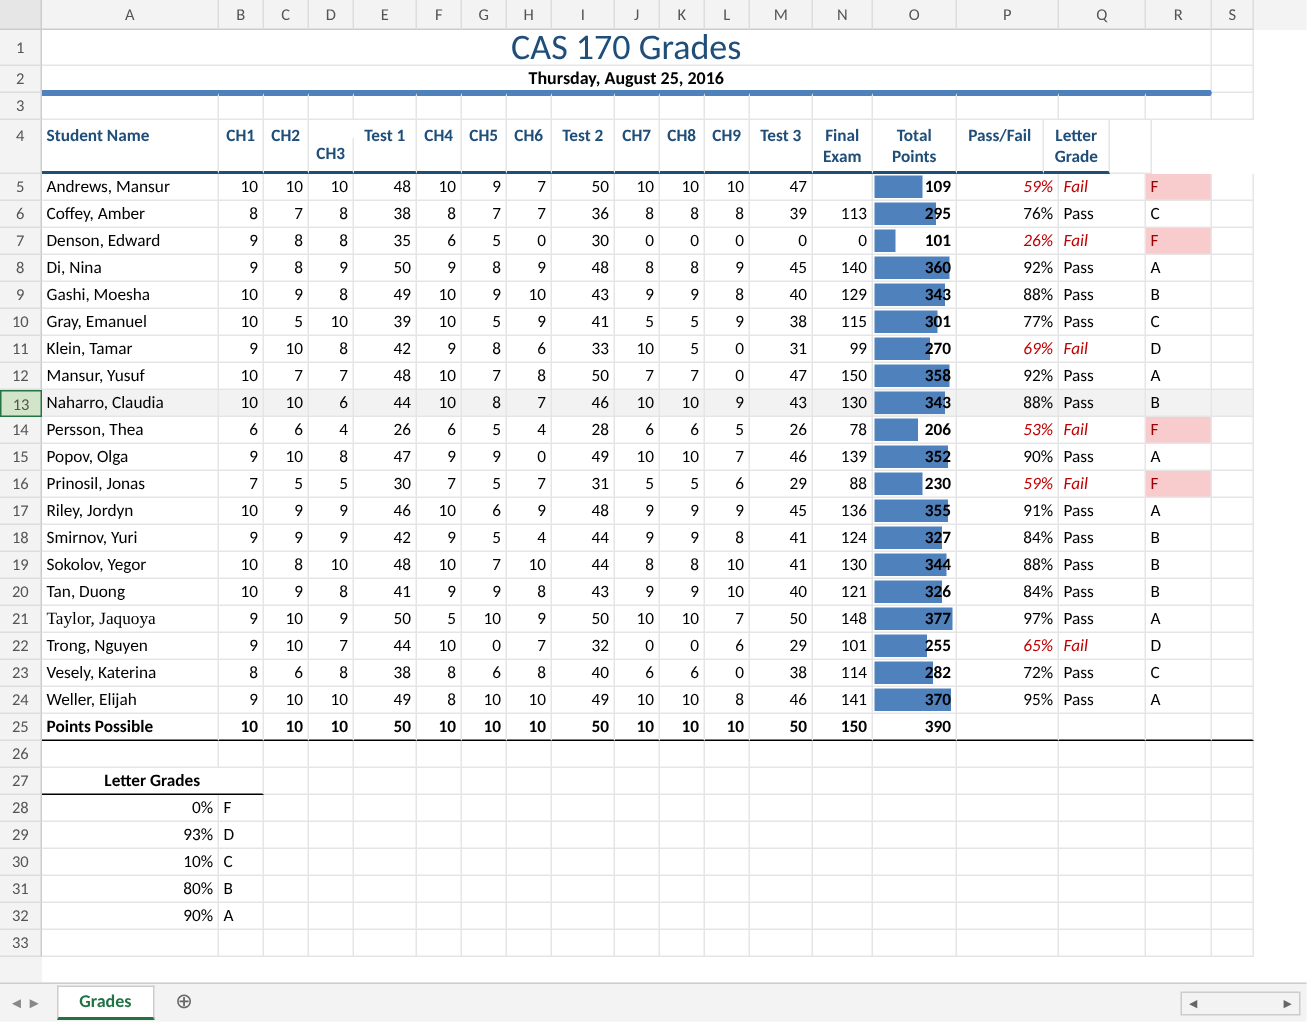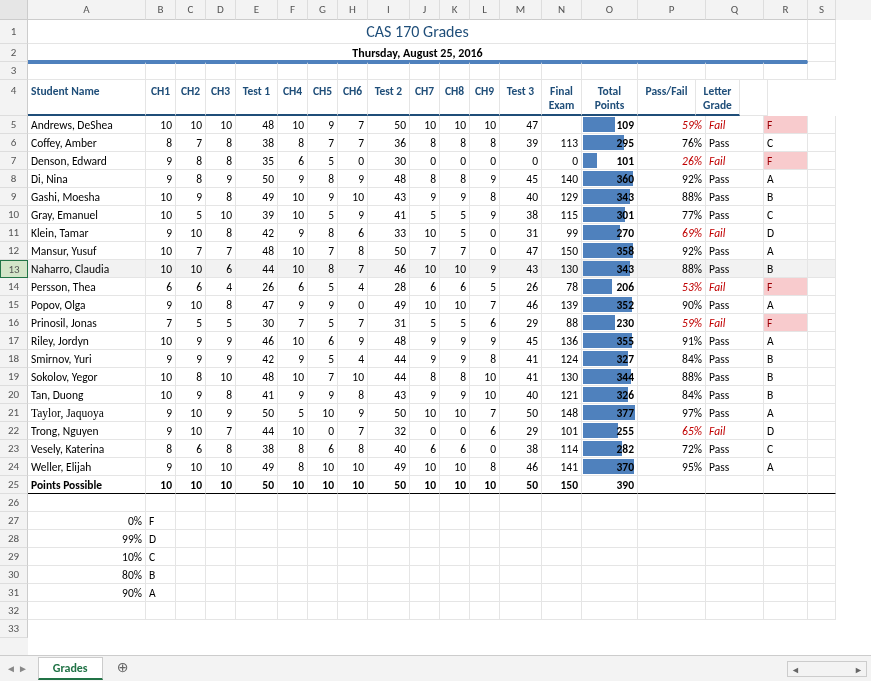--- a/index.html
+++ b/index.html
@@ -11,21 +11,21 @@
 .rowheads { position: absolute; left: 0; top: 20px; width: 28px; bottom: 26px; background: #f3f3f3; }
 .rowhead { border-bottom: 1px solid #ddd; border-right: 1px solid #ccc; text-align: center; font-size: 11px; color: #555; line-height: 18px; height: 18px; }
 .rowhead.tall { height: 24px; line-height: 24px; }
 .rowhead.tall2 { height: 36px; line-height: 14px; padding-top: 4px; }
 .rowhead.sel { background: #d3e5c9; border: 1px solid #227447; }
 .grid { position: absolute; left: 28px; top: 20px; right: 0; bottom: 26px; overflow: hidden; }
 .row { display: flex; height: 18px; }
 .row.tall { height: 24px; }
 .row.tall2 { height: 36px; }
 .cell { border-right: 1px solid #e5e5e5; border-bottom: 1px solid #e5e5e5; padding: 0 3px; line-height: 18px; overflow: hidden; white-space: nowrap; flex-shrink: 0; font-size: 11.5px; }
-.title { font-size: 16px; color: #1f4e79; text-align: center; line-height: 24px; }
+.title { font-size: 24px; color: #1f4e79; text-align: center; line-height: 24px; }
 .subtitle { font-size: 12px; font-weight: bold; text-align: center; line-height: 18px; }
 .hdr { font-weight: bold; color: #1f4e79; border-bottom: 2px solid #1f4e79 !important; line-height: 14px; white-space: normal; }
 .hdr.c { text-align: center; }
 .num { text-align: right; }
 .bold { font-weight: bold; }
 .red { color: #c00000; font-style: italic; }
 .failbg { background: #f8cbcd; color: #9c0006; }
 .bar-cell { position: relative; padding: 0; }
 .bar-fill { position: absolute; left: 1px; top: 1px; bottom: 1px; background: #4f81bd; }
 .bar-txt { position: absolute; right: 3px; top: 0; line-height: 18px; font-size: 11.5px; font-weight: bold; }
@@ -130,38 +130,38 @@
         <div class="cell row3blue" style="width: 56px;"></div>
         <div class="cell row3blue" style="width: 68px;"></div>
         <div class="cell row3blue" style="width: 58px;"></div>
         <div class="cell row3blue" style="width: 44px;"></div>
         <div class="cell " style="width: 28px;"></div>
       </div>
       <div class="row tall2">
         <div class="cell hdr" style="width: 118px; line-height: 14px; padding-top: 4px;">Student Name</div>
         <div class="cell hdr c" style="width: 30px; line-height: 14px; padding-top: 4px;">CH1</div>
         <div class="cell hdr c" style="width: 30px; line-height: 14px; padding-top: 4px;">CH2</div>
-        <div class="cell hdr c" style="width: 30px; line-height: 14px; padding-top: 4px;">CH3</div>
+        <div class="cell hdr c" style="width: 30px; line-height: 14px; padding-top: 4px; margin-top: 12px;">CH3</div>
         <div class="cell hdr c" style="width: 42px; line-height: 14px; padding-top: 4px;">Test 1</div>
         <div class="cell hdr c" style="width: 30px; line-height: 14px; padding-top: 4px;">CH4</div>
         <div class="cell hdr c" style="width: 30px; line-height: 14px; padding-top: 4px;">CH5</div>
         <div class="cell hdr c" style="width: 30px; line-height: 14px; padding-top: 4px;">CH6</div>
         <div class="cell hdr c" style="width: 42px; line-height: 14px; padding-top: 4px;">Test 2</div>
         <div class="cell hdr c" style="width: 30px; line-height: 14px; padding-top: 4px;">CH7</div>
         <div class="cell hdr c" style="width: 30px; line-height: 14px; padding-top: 4px;">CH8</div>
         <div class="cell hdr c" style="width: 30px; line-height: 14px; padding-top: 4px;">CH9</div>
         <div class="cell hdr c" style="width: 42px; line-height: 14px; padding-top: 4px;">Test 3</div>
         <div class="cell hdr c" style="width: 40px; line-height: 14px; padding-top: 4px;">Final Exam</div>
         <div class="cell hdr c" style="width: 56px; line-height: 14px; padding-top: 4px;">Total Points</div>
         <div class="cell hdr c" style="width: 58px; line-height: 14px; padding-top: 4px;">Pass/Fail</div>
         <div class="cell hdr c" style="width: 44px; line-height: 14px; padding-top: 4px;">Letter Grade</div>
         <div class="cell " style="width: 28px;"></div>
       </div>
       <div class="row ">
-        <div class="cell " style="width: 118px;">Andrews, DeShea</div>
+        <div class="cell " style="width: 118px;">Andrews, Mansur</div>
         <div class="cell num" style="width: 30px;">10</div>
         <div class="cell num" style="width: 30px;">10</div>
         <div class="cell num" style="width: 30px;">10</div>
         <div class="cell num" style="width: 42px;">48</div>
         <div class="cell num" style="width: 30px;">10</div>
         <div class="cell num" style="width: 30px;">9</div>
         <div class="cell num" style="width: 30px;">7</div>
         <div class="cell num" style="width: 42px;">50</div>
         <div class="cell num" style="width: 30px;">10</div>
         <div class="cell num" style="width: 30px;">10</div>
@@ -669,42 +669,62 @@
         <div class="cell " style="width: 30px;"></div>
         <div class="cell " style="width: 42px;"></div>
         <div class="cell " style="width: 40px;"></div>
         <div class="cell " style="width: 56px;"></div>
         <div class="cell " style="width: 68px;"></div>
         <div class="cell " style="width: 58px;"></div>
         <div class="cell " style="width: 44px;"></div>
         <div class="cell " style="width: 28px;"></div>
       </div>
       <div class="row ">
-        <div class="cell num" style="width: 118px;">0%</div>
-        <div class="cell " style="width: 30px;">F</div>
+        <div class="cell lettergrades-hdr" style="width: 148px;">Letter Grades</div>
         <div class="cell " style="width: 30px;"></div>
         <div class="cell " style="width: 30px;"></div>
         <div class="cell " style="width: 42px;"></div>
         <div class="cell " style="width: 30px;"></div>
         <div class="cell " style="width: 30px;"></div>
         <div class="cell " style="width: 30px;"></div>
         <div class="cell " style="width: 42px;"></div>
         <div class="cell " style="width: 30px;"></div>
         <div class="cell " style="width: 30px;"></div>
         <div class="cell " style="width: 30px;"></div>
         <div class="cell " style="width: 42px;"></div>
         <div class="cell " style="width: 40px;"></div>
         <div class="cell " style="width: 56px;"></div>
         <div class="cell " style="width: 68px;"></div>
         <div class="cell " style="width: 58px;"></div>
         <div class="cell " style="width: 44px;"></div>
         <div class="cell " style="width: 28px;"></div>
       </div>
       <div class="row ">
-        <div class="cell num" style="width: 118px;">99%</div>
+        <div class="cell num" style="width: 118px;">0%</div>
+        <div class="cell " style="width: 30px;">F</div>
+        <div class="cell " style="width: 30px;"></div>
+        <div class="cell " style="width: 30px;"></div>
+        <div class="cell " style="width: 42px;"></div>
+        <div class="cell " style="width: 30px;"></div>
+        <div class="cell " style="width: 30px;"></div>
+        <div class="cell " style="width: 30px;"></div>
+        <div class="cell " style="width: 42px;"></div>
+        <div class="cell " style="width: 30px;"></div>
+        <div class="cell " style="width: 30px;"></div>
+        <div class="cell " style="width: 30px;"></div>
+        <div class="cell " style="width: 42px;"></div>
+        <div class="cell " style="width: 40px;"></div>
+        <div class="cell " style="width: 56px;"></div>
+        <div class="cell " style="width: 68px;"></div>
+        <div class="cell " style="width: 58px;"></div>
+        <div class="cell " style="width: 44px;"></div>
+        <div class="cell " style="width: 28px;"></div>
+      </div>
+      <div class="row ">
+        <div class="cell num" style="width: 118px;">93%</div>
         <div class="cell " style="width: 30px;">D</div>
         <div class="cell " style="width: 30px;"></div>
         <div class="cell " style="width: 30px;"></div>
         <div class="cell " style="width: 42px;"></div>
         <div class="cell " style="width: 30px;"></div>
         <div class="cell " style="width: 30px;"></div>
         <div class="cell " style="width: 30px;"></div>
         <div class="cell " style="width: 42px;"></div>
         <div class="cell " style="width: 30px;"></div>
         <div class="cell " style="width: 30px;"></div>

